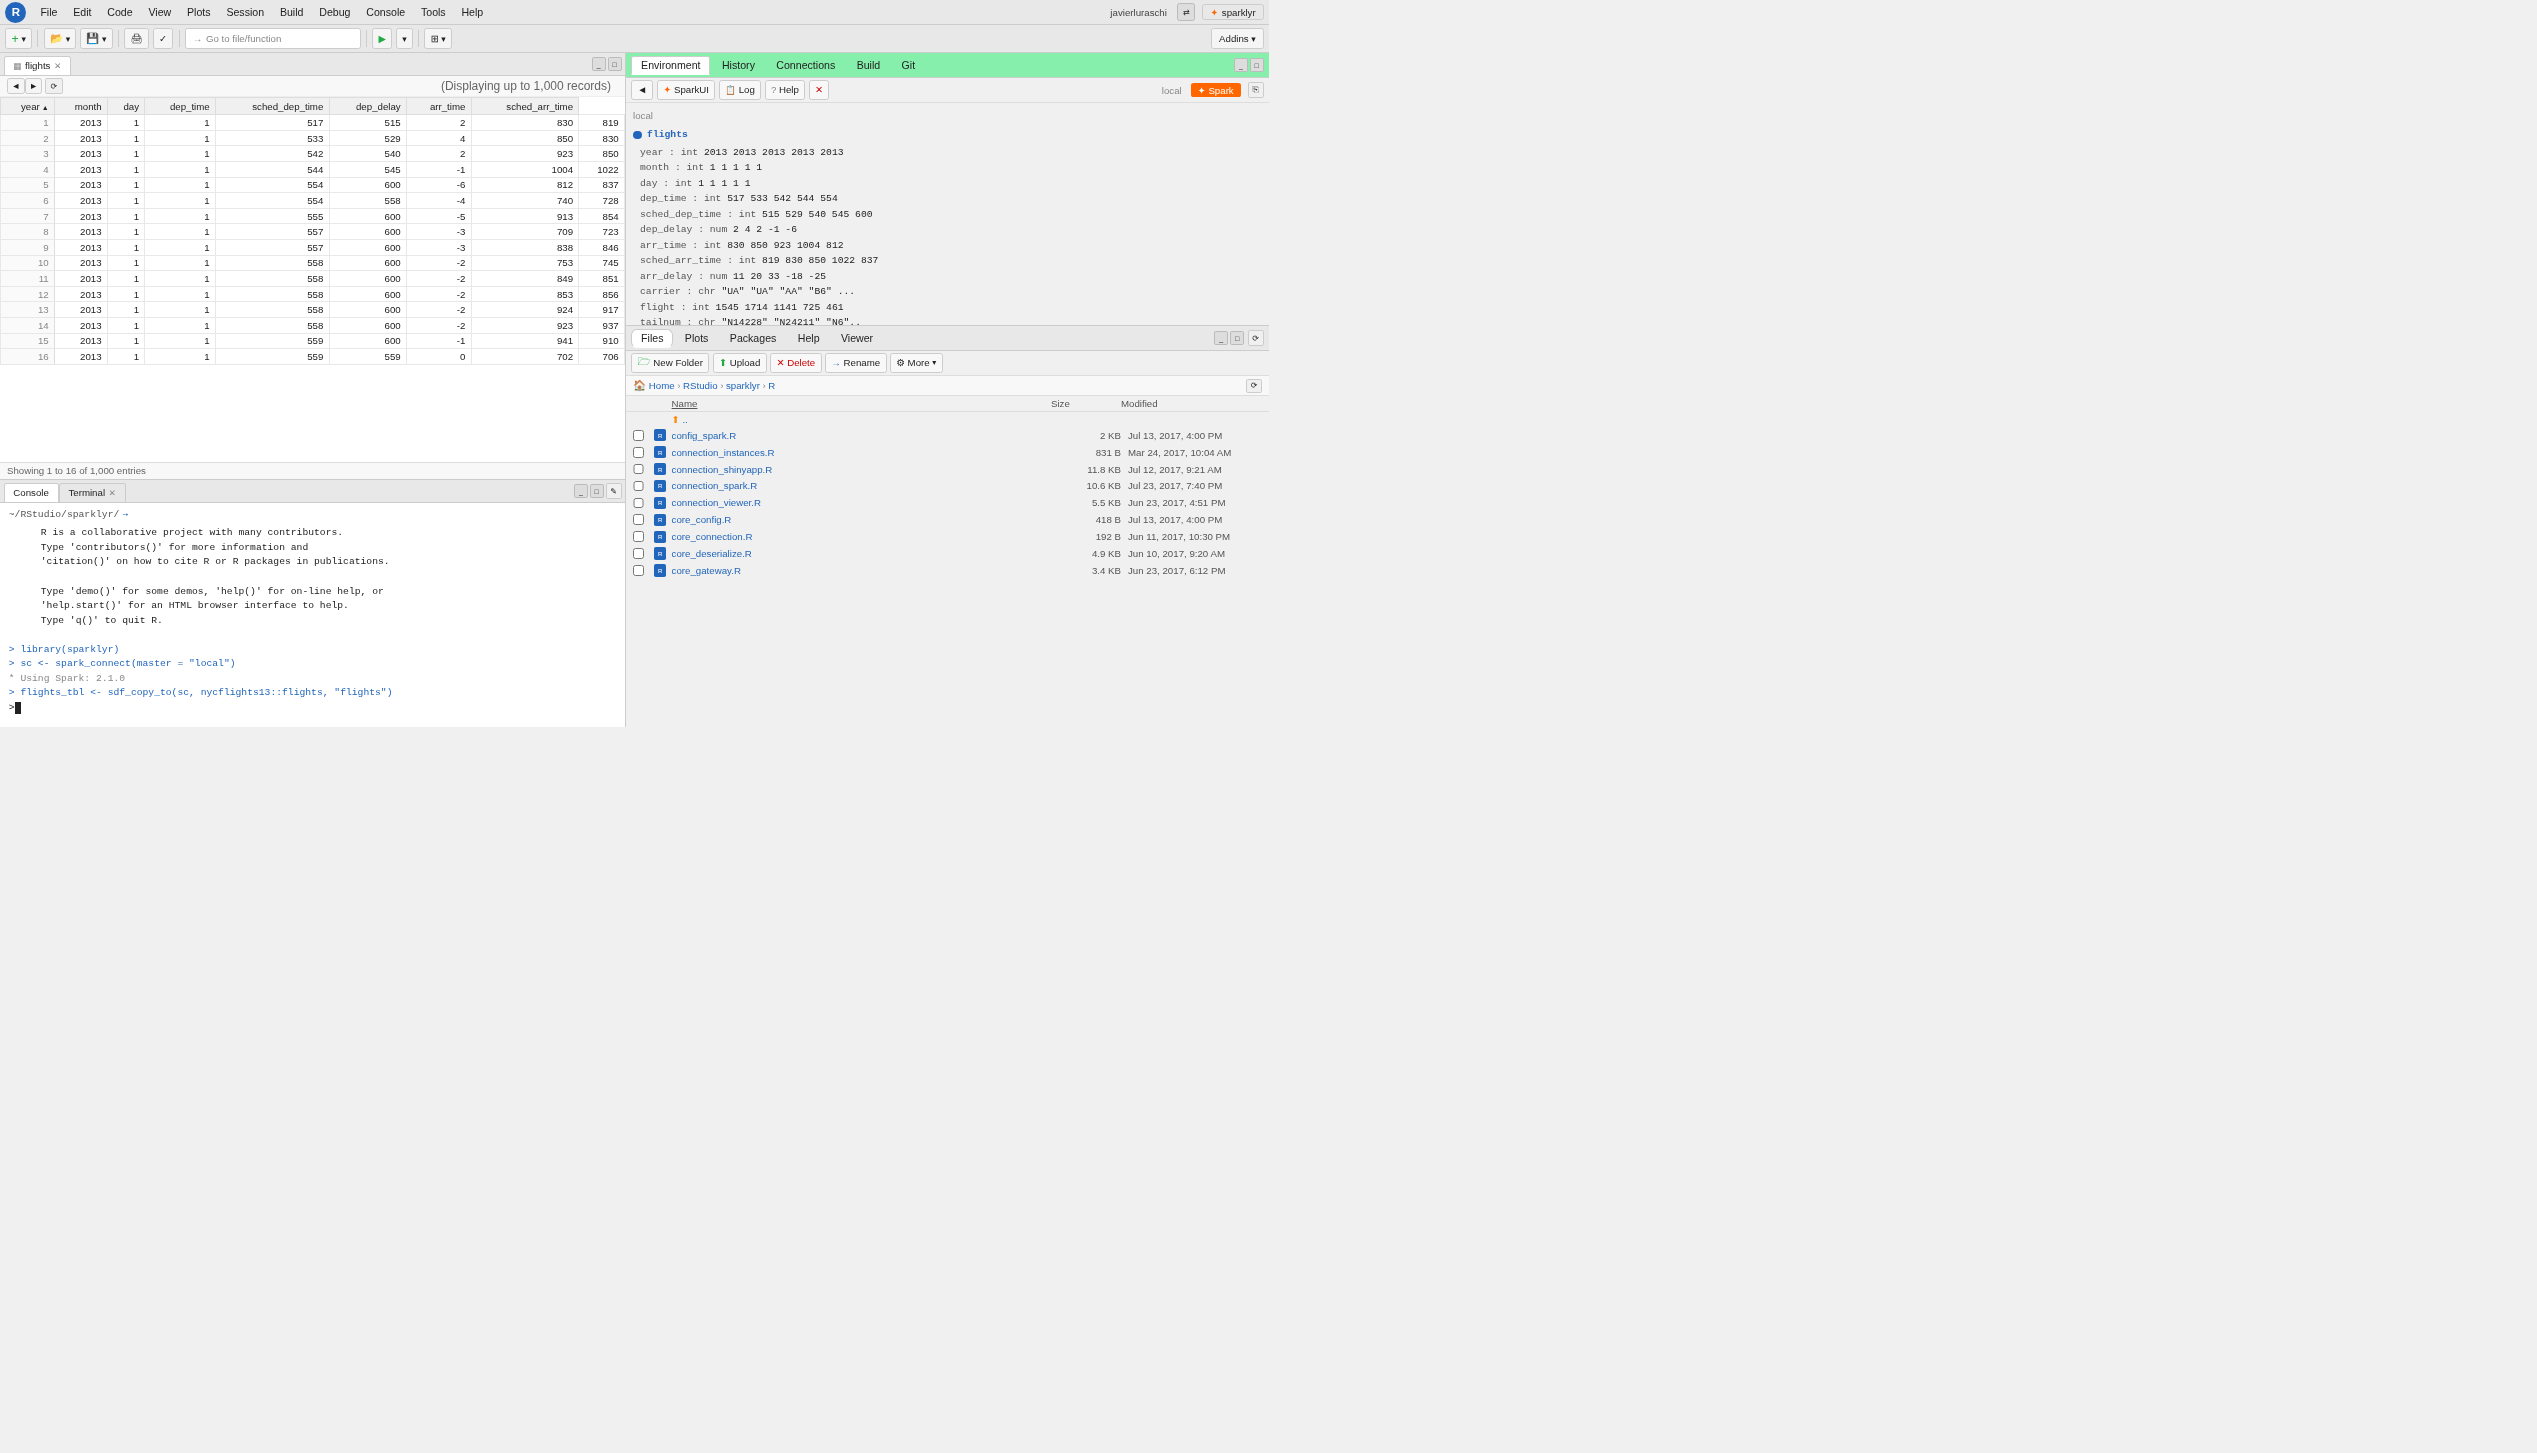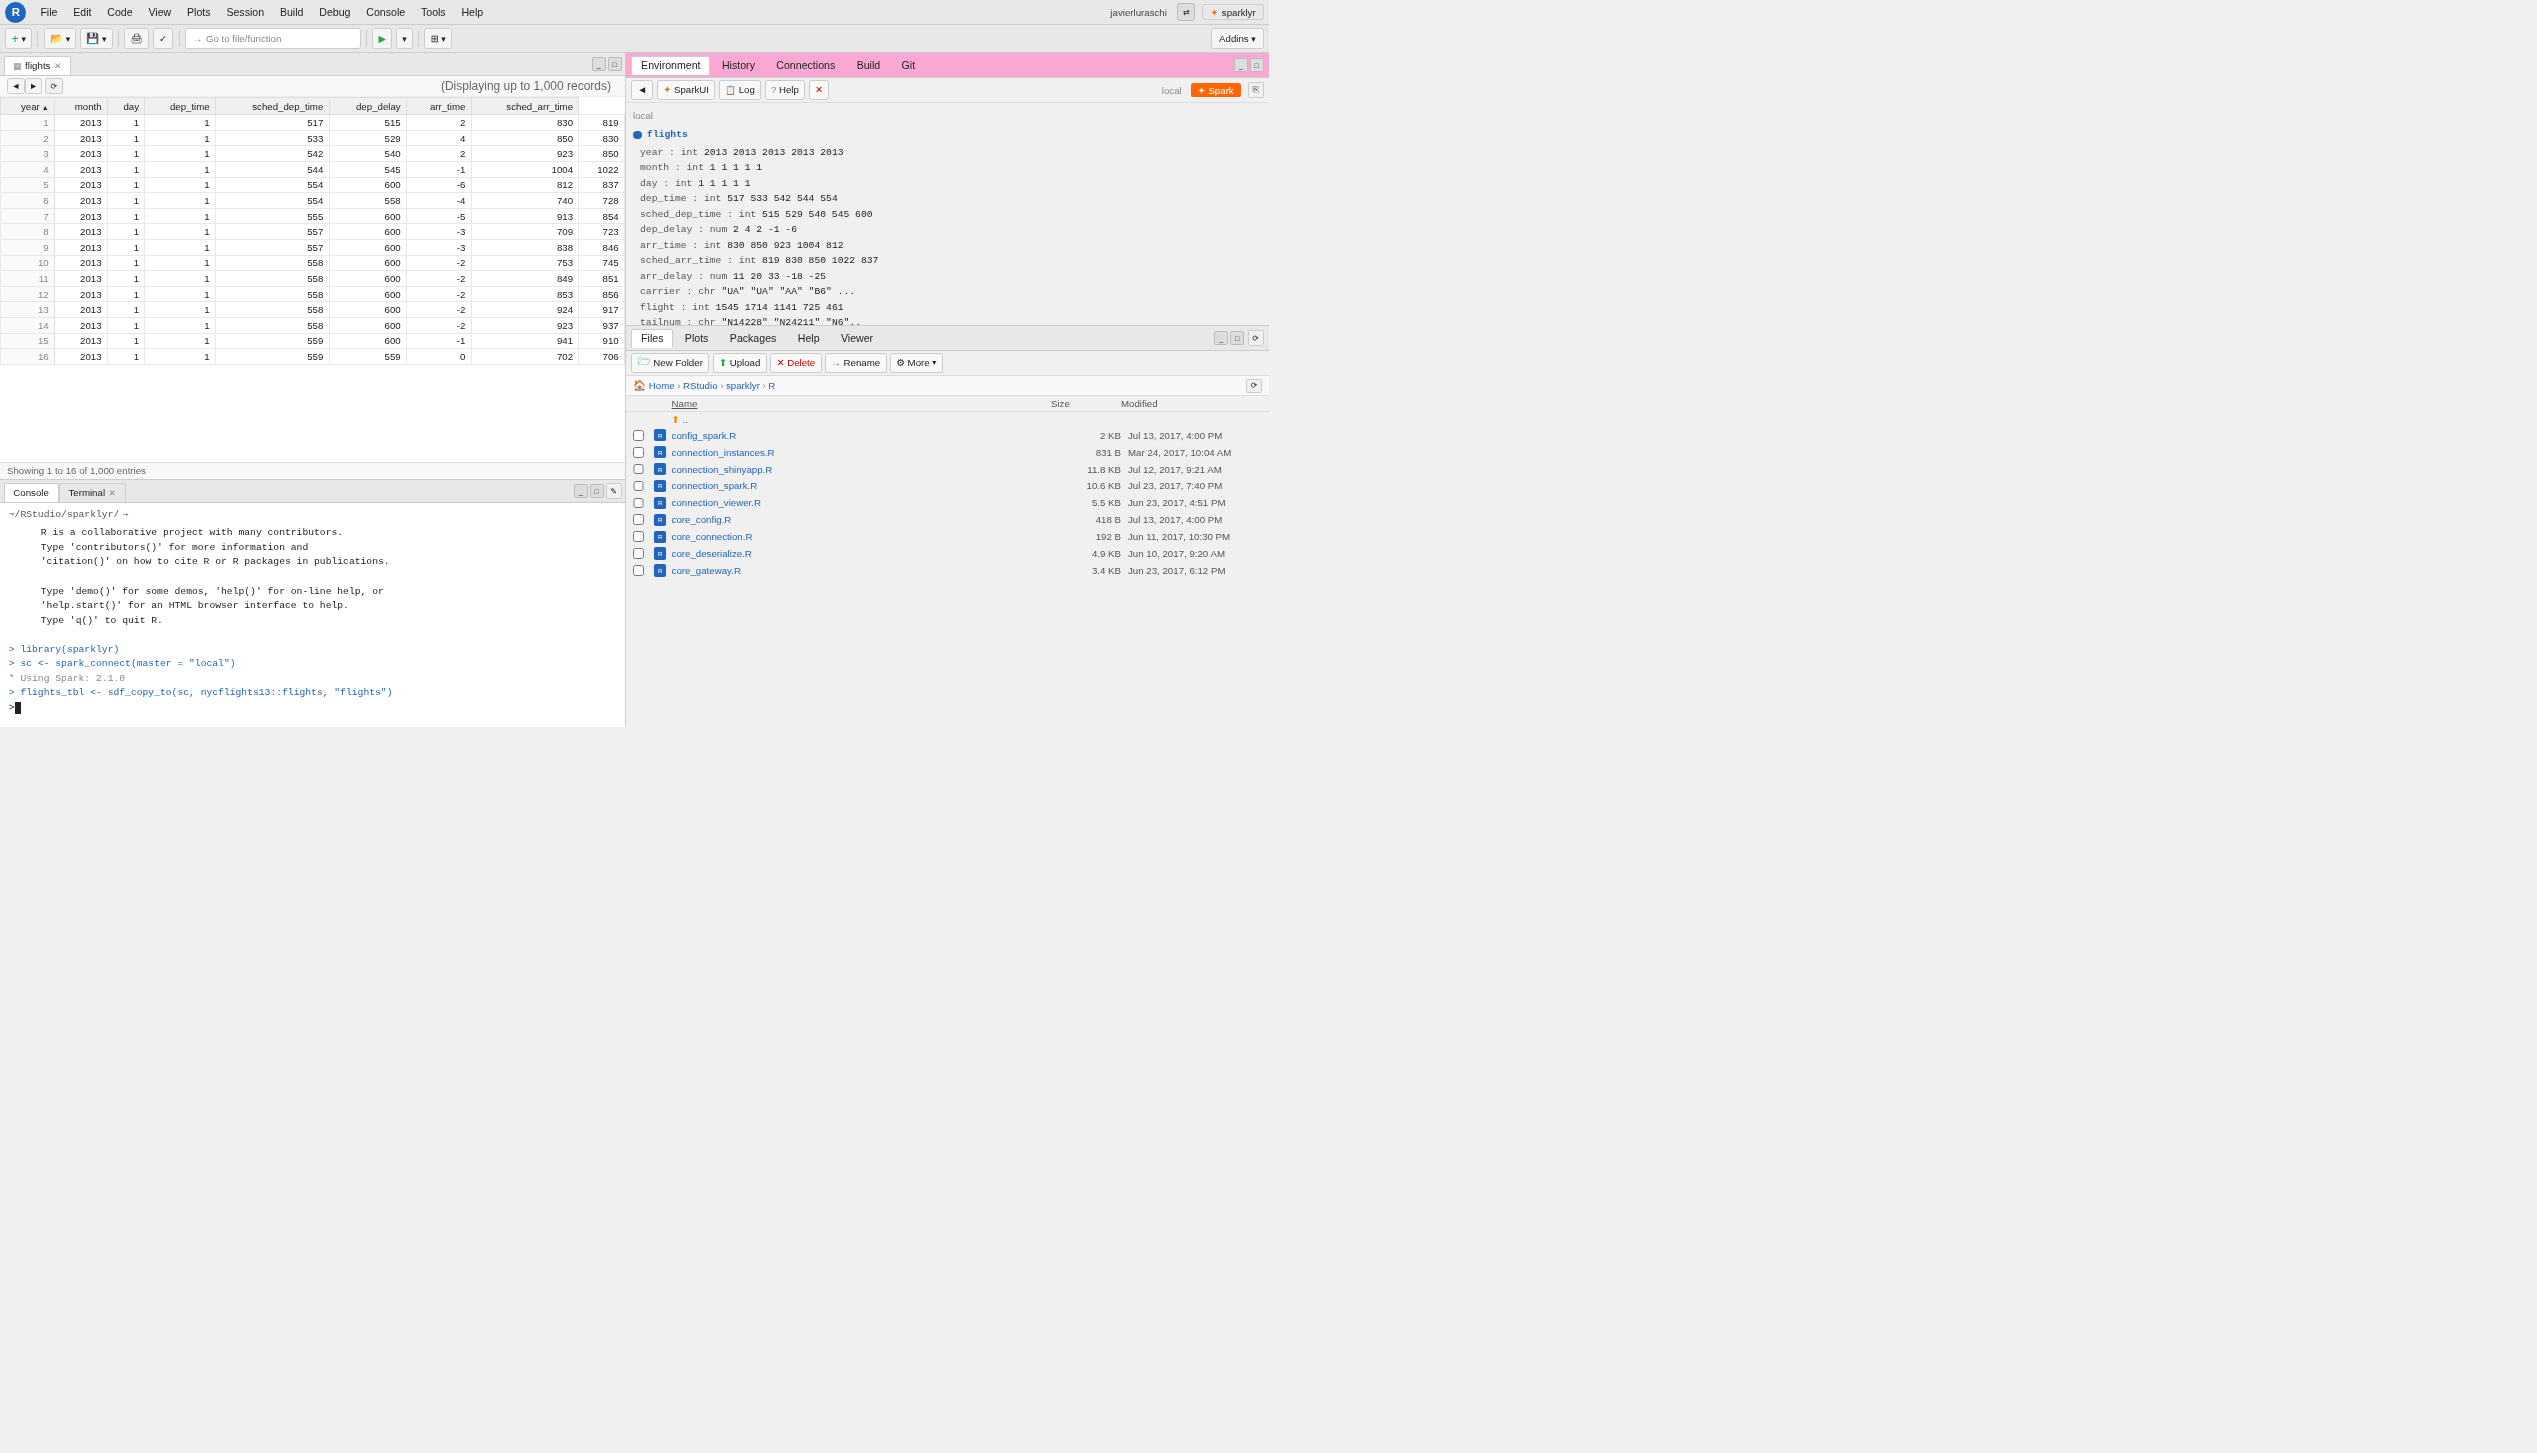--- a/index.html
+++ b/index.html
@@ -57,38 +57,38 @@
     .console-cmd { color: #2266bb; }
     .console-star { color: #888; }
     .console-prompt { color: #222; }
     .console-cursor { display: inline-block; width: 6.2px; height: 11.5px; background: #222; vertical-align: text-bottom; }
 
     
     #right-panel { flex: 1; display: flex; flex-direction: column; }
 
     
     #env-panel { height: 273px; display: flex; flex-direction: column; border-bottom: 0.9px solid #ccc; }
-    #env-tab-bar { display: flex; align-items: center; background: #f9a8d4; border-bottom: 0.9px solid #ccc; height: 25px; padding: 0 5.3px; gap: 1.8px; }
+    #env-tab-bar { display: flex; align-items: center; background: #86efac; border-bottom: 0.9px solid #ccc; height: 25px; padding: 0 5.3px; gap: 1.8px; }
     .env-tab { padding: 2.6px 8.8px; font-size: 10.6px; cursor: pointer; border-radius: 2.6px 2.6px 0 0; border: 0.9px solid transparent; }
     .env-tab.active { background: white; border-color: #ccc; border-bottom: 0.9px solid white; margin-bottom: -0.9px; }
     .env-tab-bar-spacer { flex: 1; }
     #env-toolbar { display: flex; align-items: center; background: #f0f0f0; border-bottom: 0.9px solid #ddd; height: 25px; padding: 0 5.3px; gap: 3.5px; }
     .env-tool-btn { height: 19.4px; padding: 0 5.3px; background: #f8f8f8; border: 0.9px solid #ccc; border-radius: 2.6px; cursor: pointer; font-size: 9.7px; display: flex; align-items: center; gap: 2.6px; }
     #env-content { flex: 1; overflow-y: auto; padding: 5.3px 7px; font-size: 9.7px; font-family: 'Courier New', monospace; line-height: 1.6; }
     .env-section { color: #888; font-size: 9.7px; margin-bottom: 3.5px; font-family: sans-serif; }
     .env-item-name { color: #2266bb; font-weight: bold; }
     .env-item { margin-left: 7px; }
     .env-field { color: #555; }
     .env-value { color: #222; }
 
     
     #files-panel { flex: 1; display: flex; flex-direction: column; }
     #files-tab-bar { display: flex; align-items: center; background: #e8e8e8; border-bottom: 0.9px solid #ccc; height: 25px; padding: 0 5.3px; gap: 1.8px; }
     .files-tab { padding: 2.6px 8.8px; font-size: 10.6px; cursor: pointer; border-radius: 2.6px 2.6px 0 0; border: 0.9px solid transparent; }
-    .files-tab.active { background: white; border-color: #ccc; border-bottom: 0.9px solid white; margin-bottom: -0.9px; }
+    .files-tab.active { background: white; border-color: #ccc; border-bottom: 0.9px solid white; margin-bottom: -0.9px; border-radius: 6px; }
     #files-toolbar { display: flex; align-items: center; background: #f0f0f0; border-bottom: 0.9px solid #ddd; height: 25px; padding: 0 5.3px; gap: 3.5px; }
     .files-tool-btn { height: 19.4px; padding: 0 5.3px; background: #f8f8f8; border: 0.9px solid #ccc; border-radius: 2.6px; cursor: pointer; font-size: 9.7px; display: flex; align-items: center; gap: 2.6px; }
     .files-tool-btn.danger { color: #cc0000; }
     #files-breadcrumb { display: flex; align-items: center; padding: 2.6px 7px; background: #f8f8f8; border-bottom: 0.9px solid #ddd; font-size: 9.7px; gap: 2.6px; }
     .breadcrumb-item { color: #2266bb; cursor: pointer; }
     .breadcrumb-sep { color: #888; }
     #files-table { flex: 1; overflow-y: auto; }
     .files-header { display: grid; grid-template-columns: 21px 17.6px 1fr 70px 141px; padding: 1.8px 7px; background: #f0f0f0; border-bottom: 0.9px solid #ddd; font-size: 9.7px; color: #555; align-items: center; }
     .file-row { display: grid; grid-template-columns: 21px 17.6px 1fr 70px 141px; padding: 1.8px 7px; border-bottom: 0.9px solid #f0f0f0; font-size: 9.7px; align-items: center; cursor: pointer; }
     .file-checkbox { width: 10.6px; height: 10.6px; }

